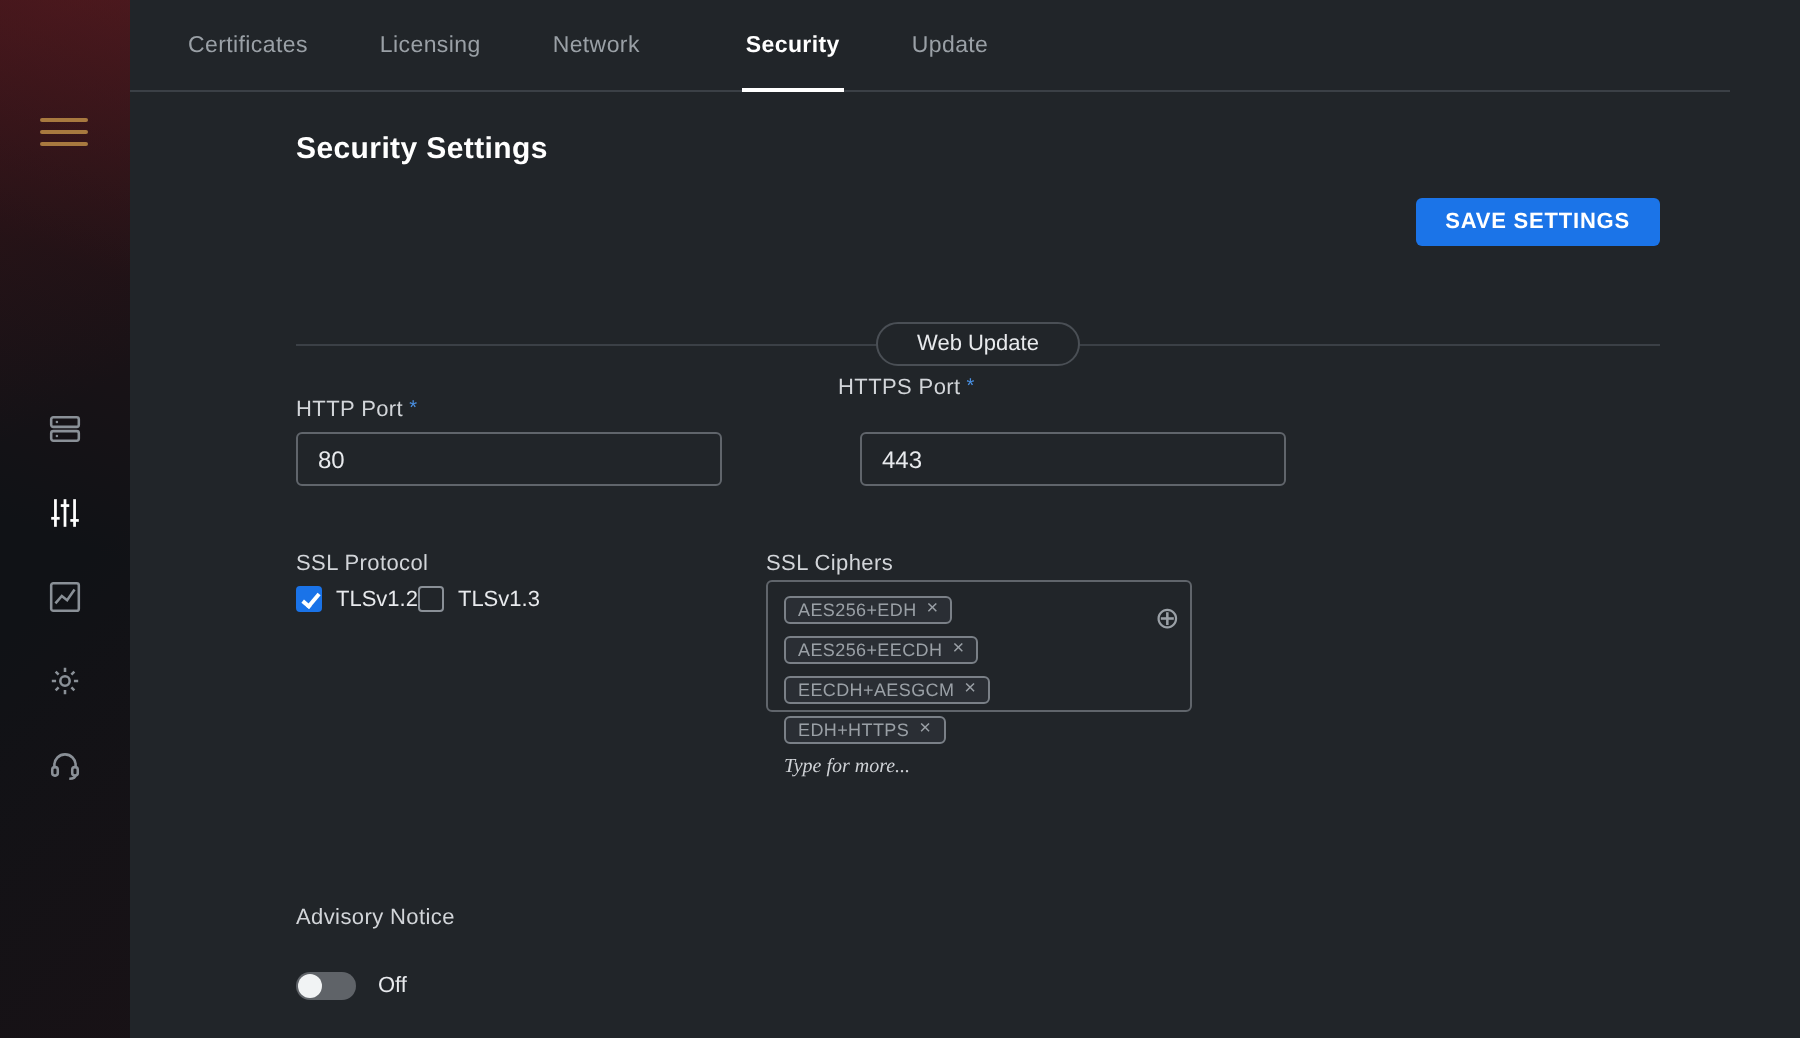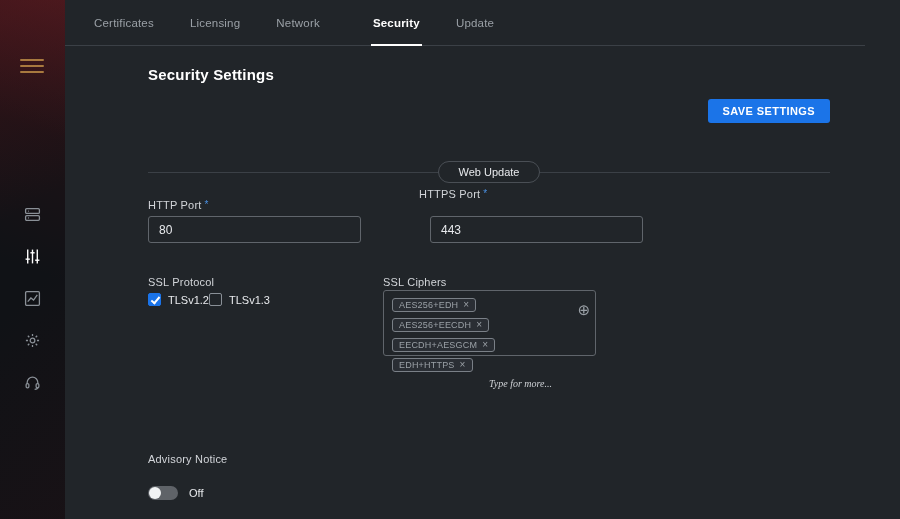--- a/index.html
+++ b/index.html
@@ -84,21 +84,21 @@
   .chips { display:flex; flex-wrap:wrap; gap:6px 6px; }
   .chip {
     display:inline-flex; align-items:center; gap:5px;
     border:1px solid #7a8087; border-radius:3px; background:#2a2e34;
     padding:1px 6px; font-size:9px; color:#9aa0a6; letter-spacing:.2px; cursor:default;
   }
   .chip .chip-x { cursor:pointer; color:#9aa0a6; font-size:10px; line-height:1; }
   .add-cipher { position:absolute; right:5px; top:11px; font-size:15px; color:#9aa0a6; cursor:pointer; line-height:1; }
   .more-input {
     display:block; margin-top:6px; width:160px; background:transparent; border:none; outline:none;
-    font-size:10px; font-style:italic; color:#cfd2d6; font-family:"Liberation Serif", serif;text-align:right;
+    font-size:10px; font-style:italic; color:#cfd2d6; font-family:"Liberation Serif", serif;
   }
   .more-input::placeholder { color:#cfd2d6; opacity:1; }
 
   
   .toggle-row { position:absolute; left:148px; top:486px; display:flex; align-items:center; gap:11px; }
   .toggle { width:30px; height:14px; border-radius:8px; background:#5f6368; position:relative; cursor:pointer; }
   .toggle .knob { position:absolute; left:1px; top:1px; width:12px; height:12px; border-radius:50%; background:#f1f3f4; }
   .toggle-label { font-size:11px; color:#e8eaed; }
 </style>
 </head>

